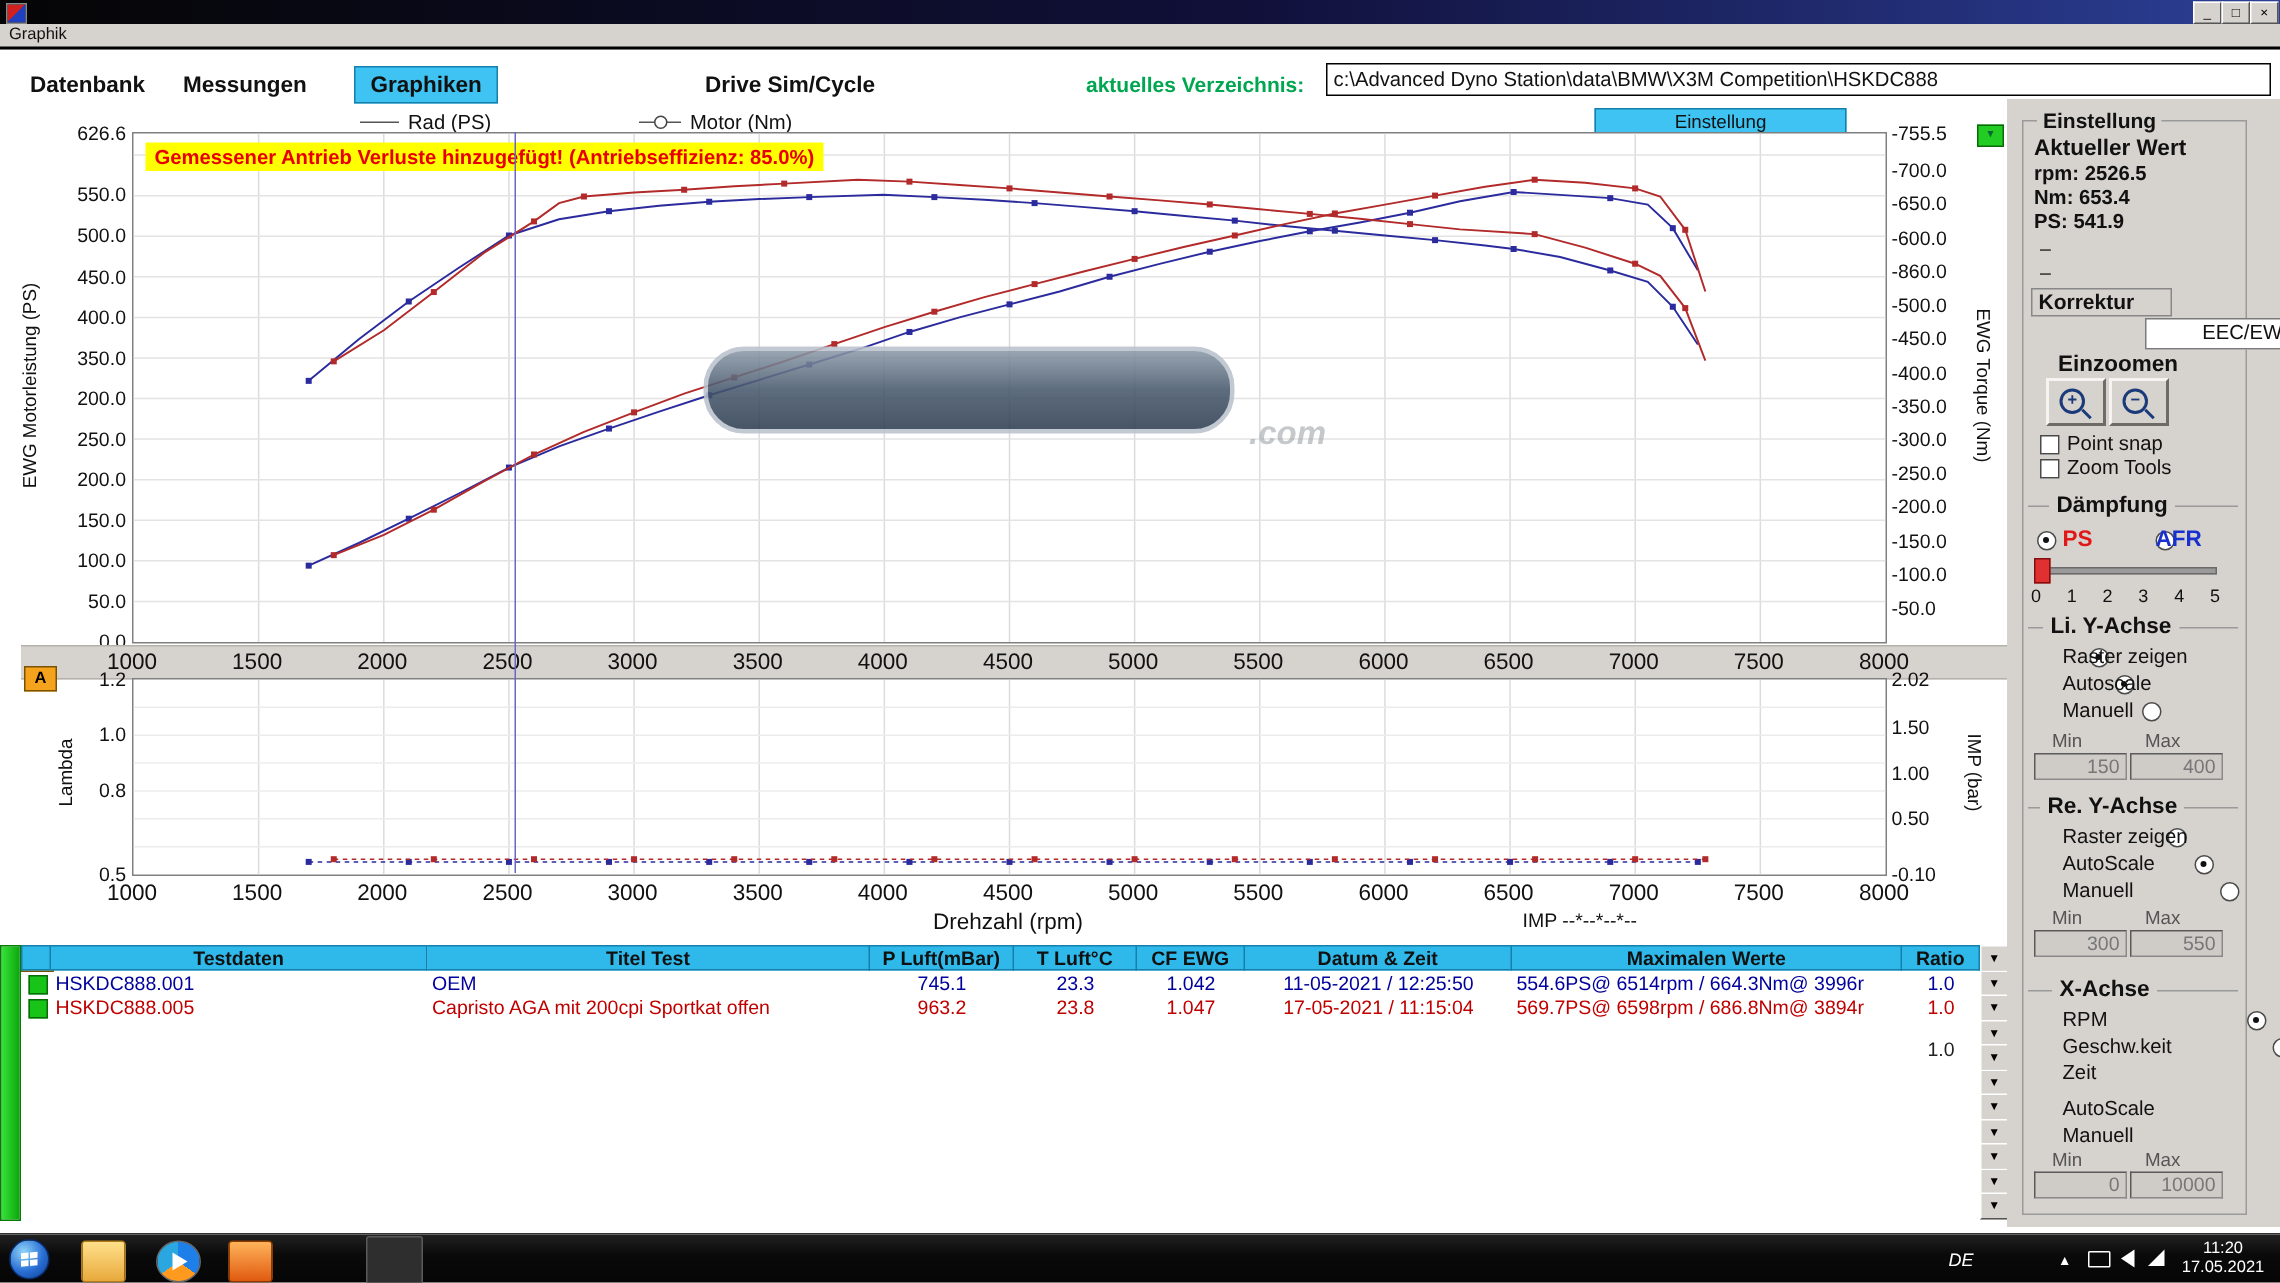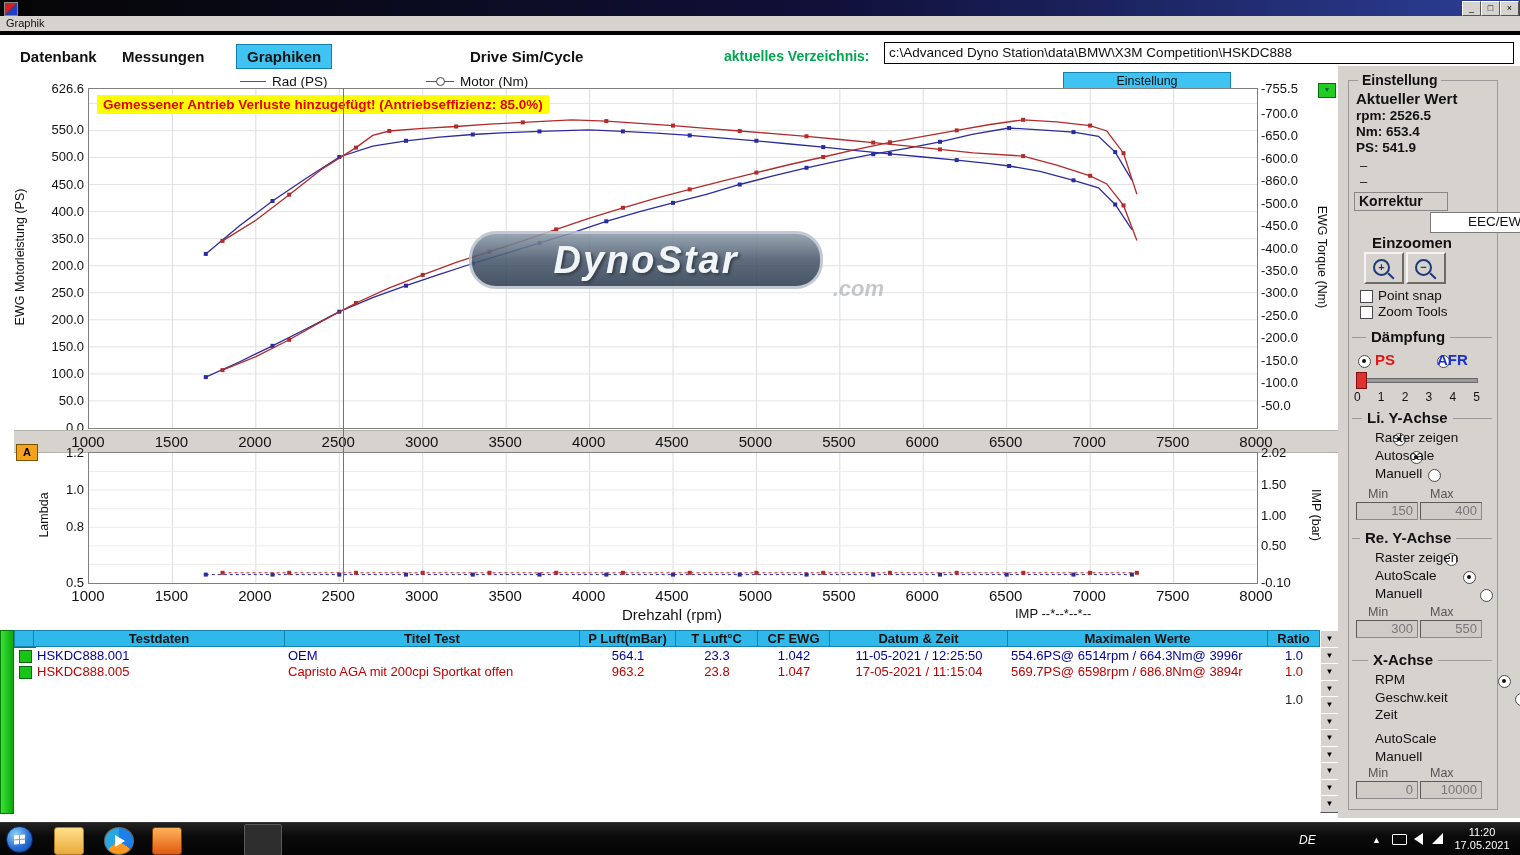--- a/index.html
+++ b/index.html
@@ -9,21 +9,21 @@
   .nw{white-space:nowrap;}
   .bold{font-weight:bold;}
   
   .titlebar{left:0;top:0;width:1520px;height:16px;
     background:linear-gradient(90deg,#050505 0%,#10103a 55%,#2c3f96 100%);
     color:#fff;font-size:11px;line-height:16px;}
   .tb-btn{width:17px;height:13px;top:1px;background:#d6d3ce;border:1px solid #fff;
     border-right-color:#555;border-bottom-color:#555;font-size:9px;line-height:12px;
     text-align:center;color:#000;}
   .menubar{left:0;top:16px;width:1520px;height:15px;background:#d6d3ce;
-    border-bottom:4px solid #000000;font-size:11px;line-height:15px;}
+    border-bottom:2px solid #000000;font-size:11px;line-height:15px;}
   
   .tab{font-size:15px;font-weight:bold;cursor:default;}
   .tab-active{background:#3fc3f2;border:1px solid #1580ab;padding:3px 10px;}
   .dirlabel{color:#00a650;font-weight:bold;font-size:14px;}
   .dirinput{background:#fff;border:1px solid #000;font-size:13.5px;line-height:20px;padding-left:4px;}
   
   .leg-line{height:0;border-top:1px solid #555;}
   .leg-circ{width:7px;height:7px;border:1px solid #444;border-radius:50%;background:#fff;}
   .cyanbtn{background:#3fc3f2;border:1px solid #1580ab;text-align:center;font-size:12.5px;}
   
@@ -256,21 +256,20 @@
       <rect x="648.7" y="40.0" width="4" height="4" fill="#b22a2a"></rect>
       <rect x="715.5" y="45.3" width="4" height="4" fill="#b22a2a"></rect>
       <rect x="782.2" y="51.6" width="4" height="4" fill="#b22a2a"></rect>
       <rect x="849.0" y="58.4" width="4" height="4" fill="#b22a2a"></rect>
       <rect x="932.1" y="65.1" width="4" height="4" fill="#b22a2a"></rect>
       <rect x="999.1" y="84.8" width="4" height="4" fill="#b22a2a"></rect>
       <rect x="1032.5" y="114.4" width="4" height="4" fill="#b22a2a"></rect>
     </svg>
   <div class="abs annot nw" style="left:8px;top:6px;">Gemessener Antrieb Verluste hinzugefügt! (Antriebseffizienz: 85.0%)</div>
   <div class="abs wmark" style="left:380px;top:142px;width:348px;height:52px;">
-    <span class="wmark-text">DynoStar</span>
     <span class="abs wmark-com" style="right:-64px;bottom:-16px;">.com</span>
   </div>
 </div>
 
 
 <div class="abs band" style="left:14px;top:430px;width:1324px;height:21px;"></div>
 <div class="abs" id="axis-x-1" style="left:88px;top:431px;width:1168px;height:19px;">
     <div class="tick" style="left: -30px; top: 2px; width: 60px; text-align: center;">1000</div>
     <div class="tick" style="left: 53.4286px; top: 2px; width: 60px; text-align: center;">1500</div>
     <div class="tick" style="left: 136.857px; top: 2px; width: 60px; text-align: center;">2000</div>
@@ -400,21 +399,21 @@
   <div class="th">Maximalen Werte</div>
   <div class="th">Ratio</div>
 </div>
 
 <div class="abs tgrid row-blue" style="left:14px;top:648px;width:1306px;height:16px;">
   <div class="td">
       <div class="rowicon"></div>
     </div>
   <div class="td">HSKDC888.001</div>
   <div class="td">OEM</div>
-  <div class="td c-center">564.1</div>
+  <div class="td c-center">745.1</div>
   <div class="td c-center">23.3</div>
   <div class="td c-center">1.042</div>
   <div class="td c-center">11-05-2021 / 12:25:50</div>
   <div class="td">554.6PS@ 6514rpm / 664.3Nm@ 3996r</div>
   <div class="td c-center">1.0</div>
 </div>
 
 <div class="abs tgrid row-red" style="left:14px;top:664px;width:1306px;height:16px;">
   <div class="td">
       <div class="rowicon"></div>

